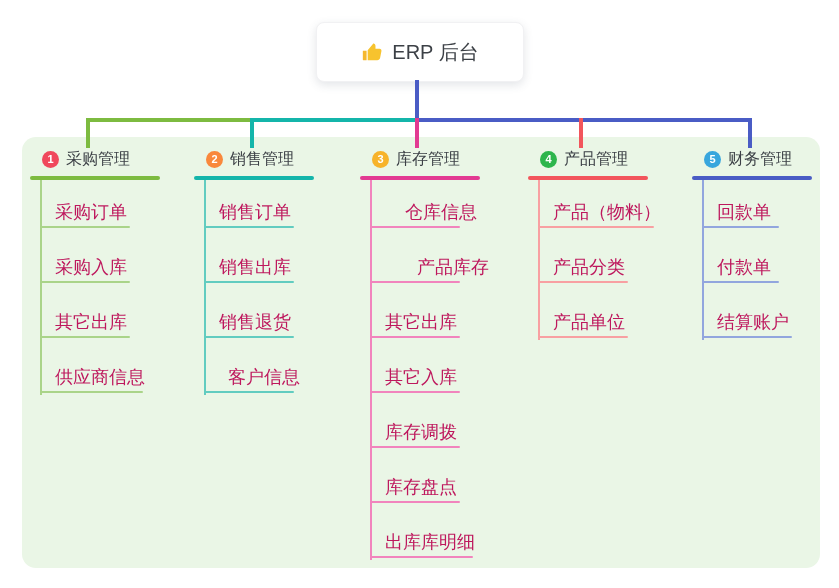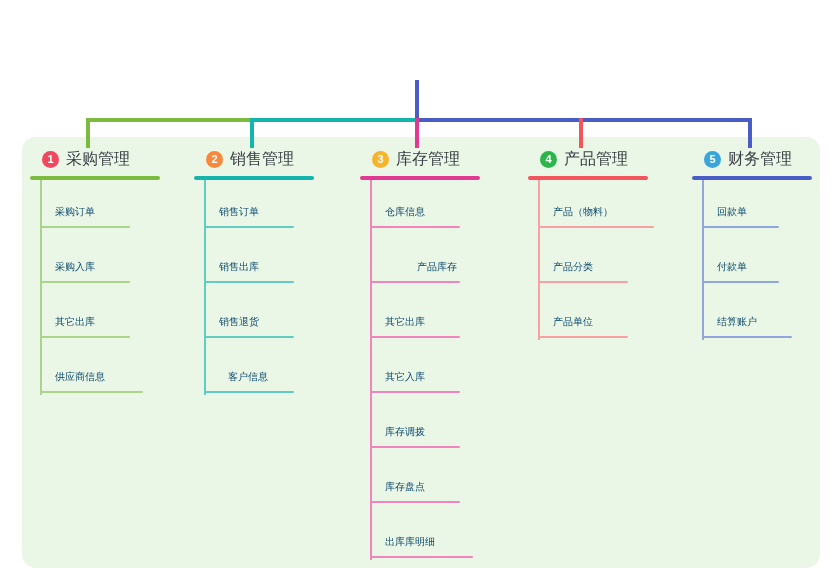--- a/index.html
+++ b/index.html
@@ -28,28 +28,37 @@
     background:#eaf6e6;border-radius:14px;
   }
   
   .badge{
     position:absolute;width:17px;height:17px;border-radius:50%;
     color:#fff;font-size:11px;font-weight:bold;line-height:17px;text-align:center;
   }
   .blabel{position:absolute;font-size:16px;color:#3c4046;white-space:nowrap;line-height:22px;}
   .bunder{position:absolute;height:4px;border-radius:2px;}
   .crail{position:absolute;width:2px;}
-  .clabel{position:absolute;font-size:10px;color:#0c4a6e;white-space:nowrap;line-height:20px;font-family:Liberation Serif, serif;}
+  .clabel{position:absolute;font-size:18px;color:#be185d;white-space:nowrap;line-height:20px;font-family:Liberation Serif, serif;}
   .cunder{position:absolute;height:2px;border-radius:1px;}
 </style>
 </head>
 <body>
 
 <div id="stage">
 
+  <div class="root-card">
+    <span class="ticon">
+      <svg width="22" height="22" viewBox="0 0 24 24">
+        <path fill="#f5b82e" d="M2.5 10.5h3.6V21H2.5c-.3 0-.5-.2-.5-.5V11c0-.3.2-.5.5-.5z"></path>
+        <path fill="#f7c32e" d="M7.3 10.1 13 3.2c.3-.4.8-.5 1.3-.3.9.4 1.5 1.3 1.5 2.3v3.3h4.6c1.2 0 2.1 1.1 1.9 2.3l-1.4 7.6c-.3 1.5-1.6 2.6-3.1 2.6H7.3V10.1z"></path>
+      </svg>
+    </span>
+    <span>ERP 后台</span>
+  </div>
 
   <div class="panel"></div>
 
 <div class="vline" style="left: 415px; top: 80px; height: 40px; background: rgb(74, 92, 197);"></div>
     <div class="hseg" style="left: 86px; width: 168px; background: rgb(125, 187, 64); border-radius: 2px 0px 0px 2px;"></div>
     <div class="hseg" style="left: 254px; width: 164px; background: rgb(20, 181, 170); border-radius: 0px;"></div>
     <div class="hseg" style="left: 418px; width: 334px; background: rgb(74, 92, 197); border-radius: 0px 2px 2px 0px;"></div>
     <div class="drop" style="left: 86px; background: rgb(125, 187, 64);"></div>
     <div class="drop" style="left: 250px; background: rgb(20, 181, 170);"></div>
     <div class="drop" style="left: 415px; background: rgb(226, 58, 146);"></div>
@@ -76,21 +85,21 @@
     <div class="clabel" style="left: 219px; top: 257px;">销售出库</div>
     <div class="cunder" style="left: 204px; top: 281px; width: 90px; background: rgb(98, 204, 192);"></div>
     <div class="clabel" style="left: 219px; top: 312px;">销售退货</div>
     <div class="cunder" style="left: 204px; top: 336px; width: 90px; background: rgb(98, 204, 192);"></div>
     <div class="clabel" style="left: 219px; top: 367px; margin-left: 9px;">客户信息</div>
     <div class="cunder" style="left: 204px; top: 391px; width: 90px; background: rgb(98, 204, 192);"></div>
     <div class="badge" style="left: 372px; top: 151px; background: rgb(247, 179, 42);">3</div>
     <div class="blabel" style="left: 396px; top: 148px;">库存管理</div>
     <div class="bunder" style="left: 360px; top: 176px; width: 120px; background: rgb(226, 58, 146);"></div>
     <div class="crail" style="left: 370px; top: 180px; height: 380px; background: rgb(241, 132, 189);"></div>
-    <div class="clabel" style="left: 385px; top: 202px;">仓库信息</div>
+    <div class="clabel" style="left: 405px; top: 202px;">仓库信息</div>
     <div class="cunder" style="left: 370px; top: 226px; width: 90px; background: rgb(241, 132, 189);"></div>
     <div class="clabel" style="left: 385px; top: 257px; margin-left: 32px;">产品库存</div>
     <div class="cunder" style="left: 370px; top: 281px; width: 90px; background: rgb(241, 132, 189);"></div>
     <div class="clabel" style="left: 385px; top: 312px;">其它出库</div>
     <div class="cunder" style="left: 370px; top: 336px; width: 90px; background: rgb(241, 132, 189);"></div>
     <div class="clabel" style="left: 385px; top: 367px;">其它入库</div>
     <div class="cunder" style="left: 370px; top: 391px; width: 90px; background: rgb(241, 132, 189);"></div>
     <div class="clabel" style="left: 385px; top: 422px;">库存调拨</div>
     <div class="cunder" style="left: 370px; top: 446px; width: 90px; background: rgb(241, 132, 189);"></div>
     <div class="clabel" style="left: 385px; top: 477px;">库存盘点</div>

